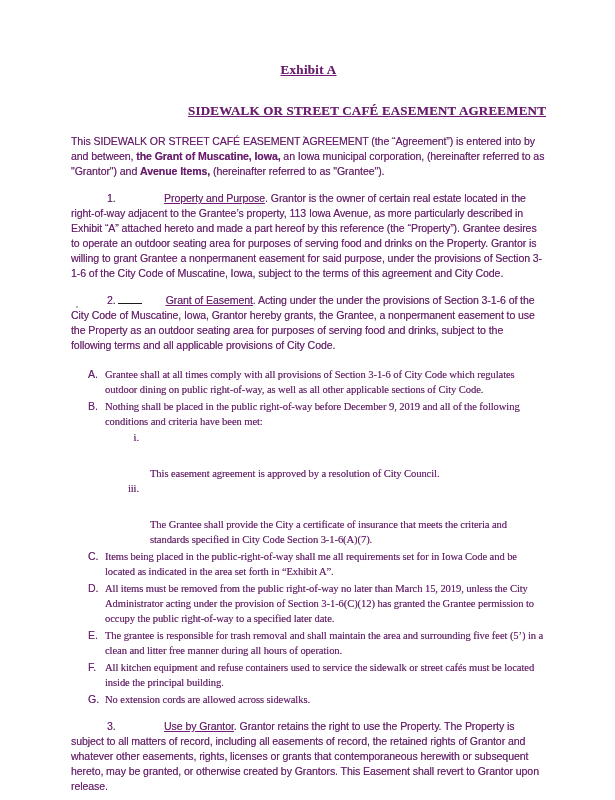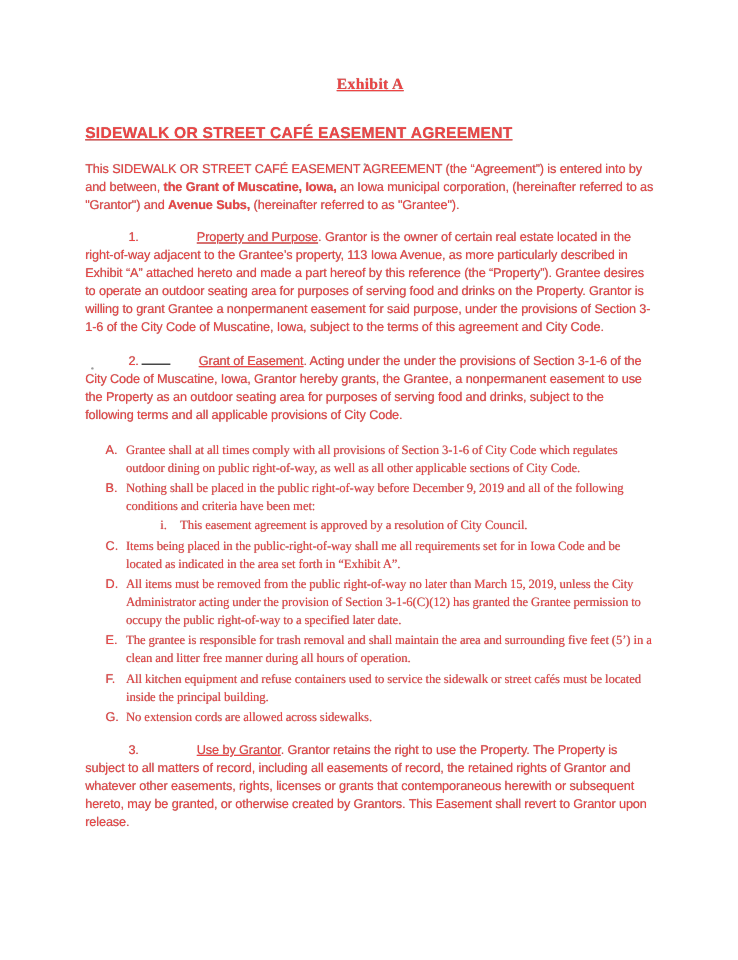--- a/index.html
+++ b/index.html
@@ -7,21 +7,21 @@
     padding: 0;
     background: #ffffff;
   }
   .page {
     position: relative;
     width: 615px;
     height: 800px;
     background: #ffffff;
     overflow: hidden;
     font-family: "Liberation Sans", sans-serif;
-    color: #ef4444;
+    color: #701a75;
     text-shadow: 0 0 0.6px rgba(30,30,30,0.55);
   }
   .content {
     position: absolute;
     left: 71px;
     top: 62px;
     width: 475px;
   }
   .exhibit {
     text-align: center;
@@ -29,22 +29,22 @@
     font-weight: bold;
     font-size: 13px;
     line-height: 16px;
     letter-spacing: 0.3px;
   }
   .exhibit .u, .doc-title .u {
     text-decoration: underline;
   }
   .doc-title {
     margin-top: 25px;
-    text-align: left;
-    font-family: Liberation Sans, sans-serif;
+    text-align: right;
+    font-family: Liberation Serif, serif;
     font-weight: bold;
     font-size: 13px;
     line-height: 16px;
     letter-spacing: 0.2px;
   }
   .bodytext {
     font-size: 10.6px;
     line-height: 15px;
     letter-spacing: -0.1px;
   }
@@ -78,21 +78,21 @@
   }
   .alpha-item .letter { flex: 0 0 17px; }
   .alpha-item .txt { flex: 1; font-family: Liberation Serif, serif; }
   .roman-list { margin: 1px 0 0 18px; }
   .roman-item { display: flex; }
   .roman-item .numeral {
     flex: 0 0 16px;
     text-align: right;
     margin-right: 11px;
   }
-  .roman-item .subtxt { flex: 1; }
+  .roman-item .subtxt { flex: 1; margin-top: 36px; }
   .speck {
     position: absolute;
     background: #4a4a4a;
     border-radius: 50%;
     opacity: 0.55;
   }
 </style>
 </head>
 <body>
 
@@ -100,41 +100,45 @@
   <div class="speck" style="left:76px;top:306px;width:2px;height:2px;"></div>
   <div class="speck" style="left:303px;top:136px;width:2px;height:2px;"></div>
   <div class="speck" style="left:419px;top:316px;width:1px;height:2px;"></div>
 
   <div class="content">
 
     <div class="exhibit"><span class="u">Exhibit A</span></div>
 
     <div class="doc-title"><span class="u">SIDEWALK OR STREET CAFÉ EASEMENT AGREEMENT</span></div>
 
-    <p class="bodytext intro"><span>This SIDEWALK OR STREET CAFÉ EASEMENT AGREEMENT (the “Agreement”) is entered into by and between, </span><span class="b">the Grant of Muscatine, Iowa,</span><span> an Iowa municipal corporation, (hereinafter referred to as "Grantor") and </span><span class="b">Avenue Subs,</span><span> (hereinafter referred to as "Grantee").</span></p>
+    <p class="bodytext intro"><span>This SIDEWALK OR STREET CAFÉ EASEMENT AGREEMENT (the “Agreement”) is entered into by and between, </span><span class="b">the Grant of Muscatine, Iowa,</span><span> an Iowa municipal corporation, (hereinafter referred to as "Grantor") and </span><span class="b">Avenue Items,</span><span> (hereinafter referred to as "Grantee").</span></p>
 
     <p class="bodytext sec"><span class="num">1.</span><span class="heading">Property and Purpose</span><span>.  Grantor is the owner of certain real estate located in the right-of-way adjacent to the Grantee’s property, 113 Iowa Avenue, as more particularly described in Exhibit “A” attached hereto and made a part hereof by this reference (the “Property”). Grantee desires to operate an outdoor seating area for purposes of serving food and drinks on the Property.  Grantor is willing to grant Grantee a nonpermanent easement for said purpose, under the provisions of Section 3-1-6 of the City Code of Muscatine, Iowa, subject to the terms of this agreement and City Code.</span></p>
 
     <p class="bodytext sec"><span class="num-short">2.</span><span class="tabline"></span><span class="heading">Grant of Easement</span><span>.  Acting under the under the provisions of Section 3-1-6 of the City Code of Muscatine, Iowa, Grantor hereby grants, the Grantee, a nonpermanent easement to use the Property as an outdoor seating area for purposes of serving food and drinks, subject to the following terms and all applicable provisions of City Code.</span></p>
 
     <div class="bodytext alpha-list">
 
       <div class="alpha-item">
         <span class="letter">A.</span>
         <div class="txt"><span>Grantee shall at all times comply with all provisions of Section 3-1-6 of City Code which regulates outdoor dining on public right-of-way, as well as all other applicable sections of City Code.</span></div>
       </div>
 
       <div class="alpha-item">
         <span class="letter">B.</span>
         <div class="txt">
           <span>Nothing shall be placed in the public right-of-way before December 9, 2019 and all of the following conditions and criteria have been met:</span>
           <div class="roman-list">
             <div class="roman-item">
               <span class="numeral">i.</span>
               <div class="subtxt">This easement agreement is approved by a resolution of City Council.</div>
+            </div>
+            <div class="roman-item">
+              <span class="numeral">iii.</span>
+              <div class="subtxt">The Grantee shall provide the City a certificate of insurance that meets the criteria and standards specified in City Code Section 3-1-6(A)(7).</div>
             </div>
           </div>
         </div>
       </div>
 
       <div class="alpha-item">
         <span class="letter">C.</span>
         <div class="txt"><span>Items being placed in the public-right-of-way shall me all requirements set for in Iowa Code and be located as indicated in the area set forth in “Exhibit A”.</span></div>
       </div>
 

